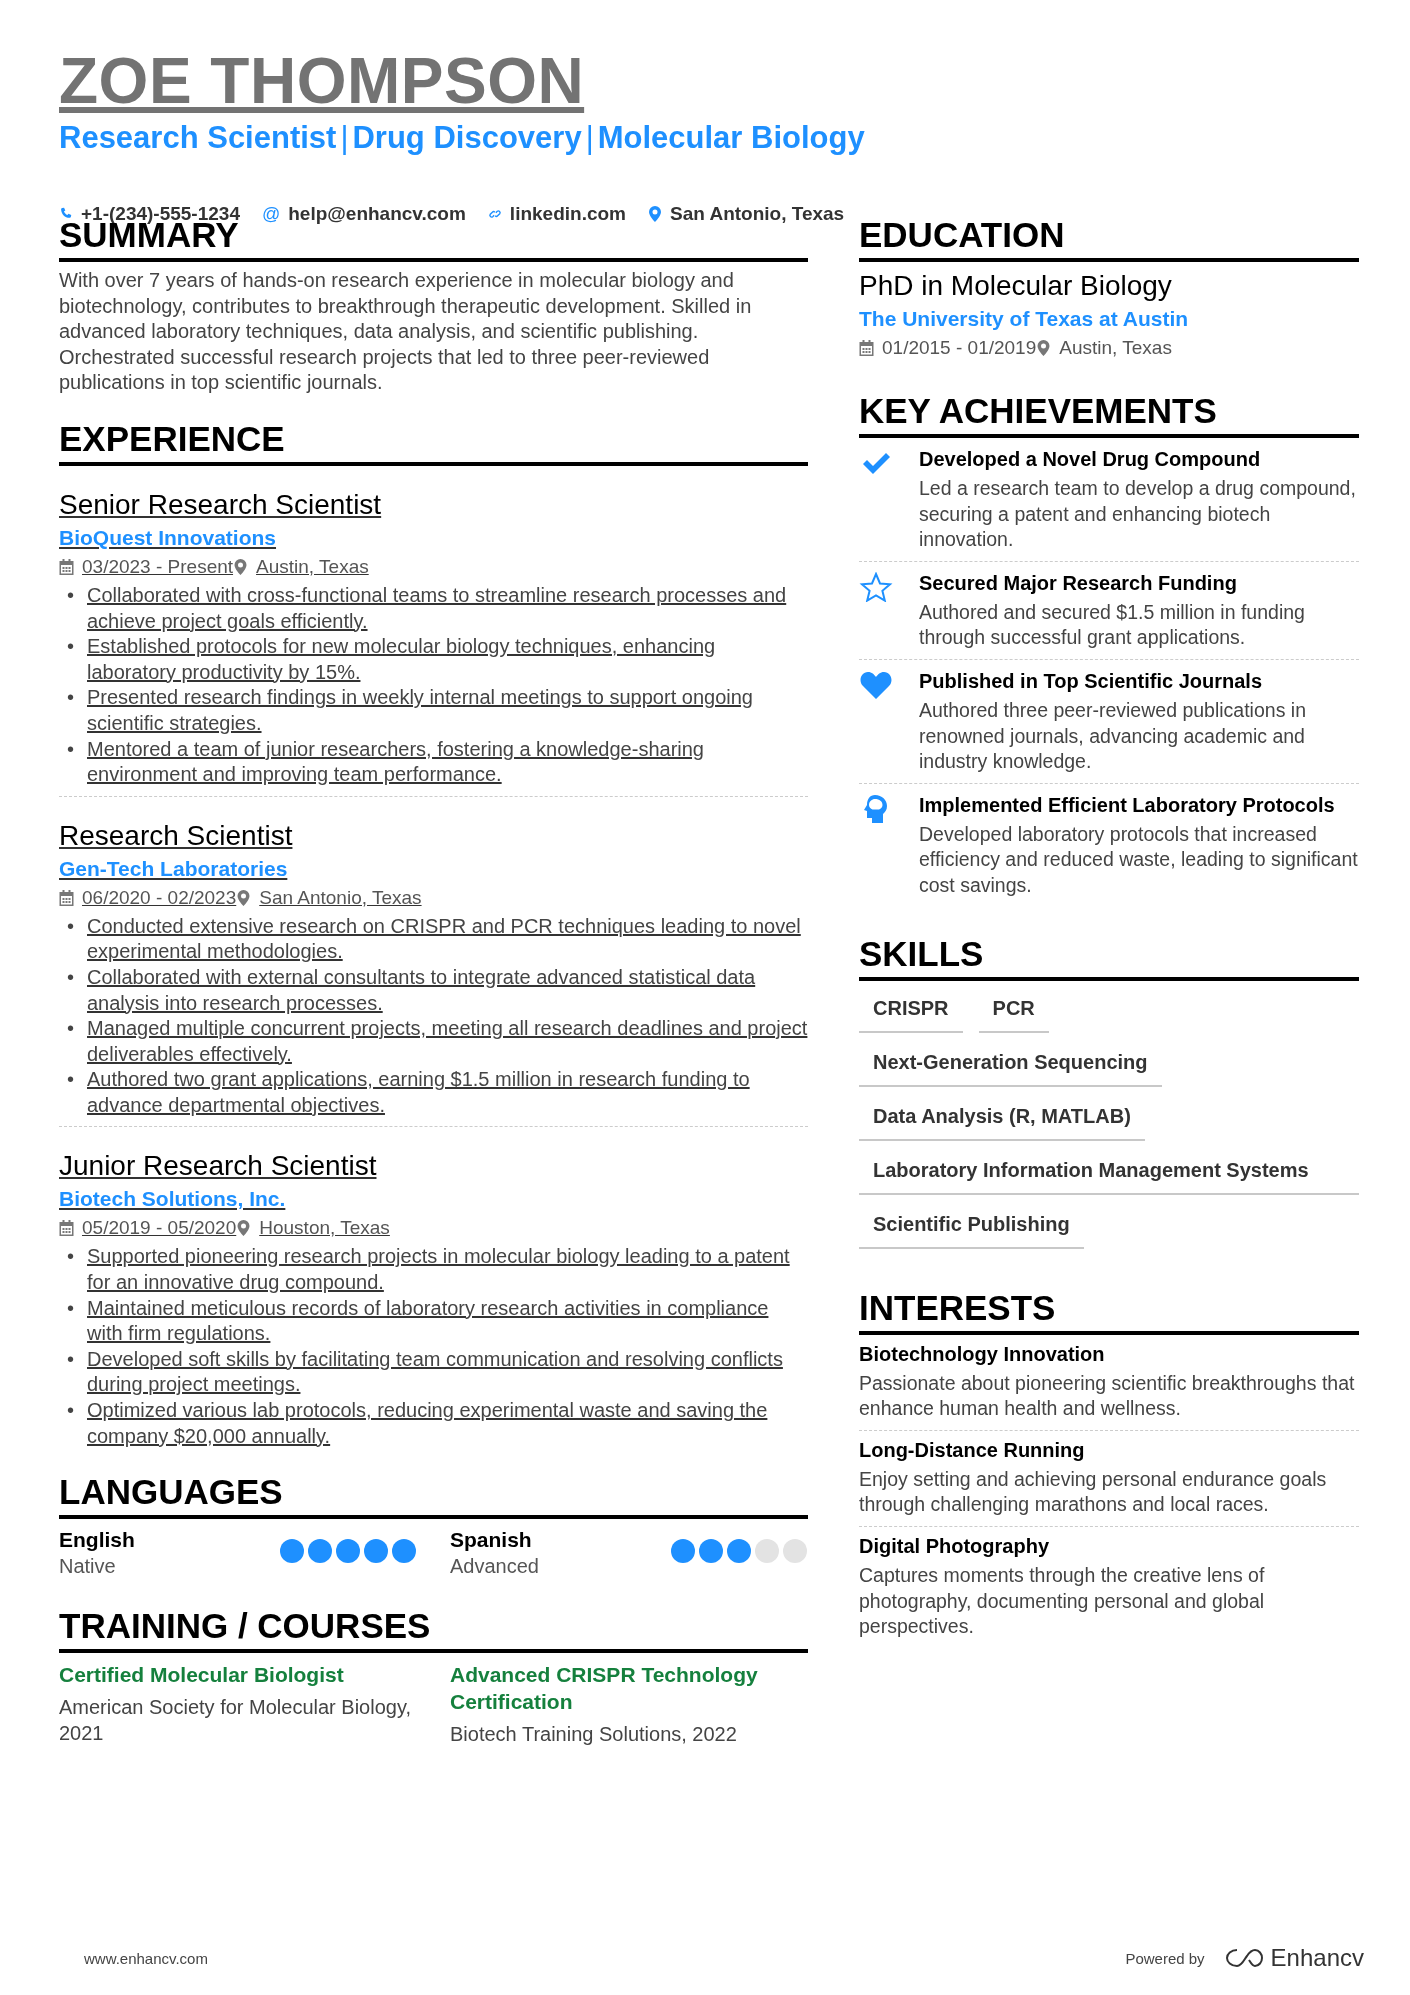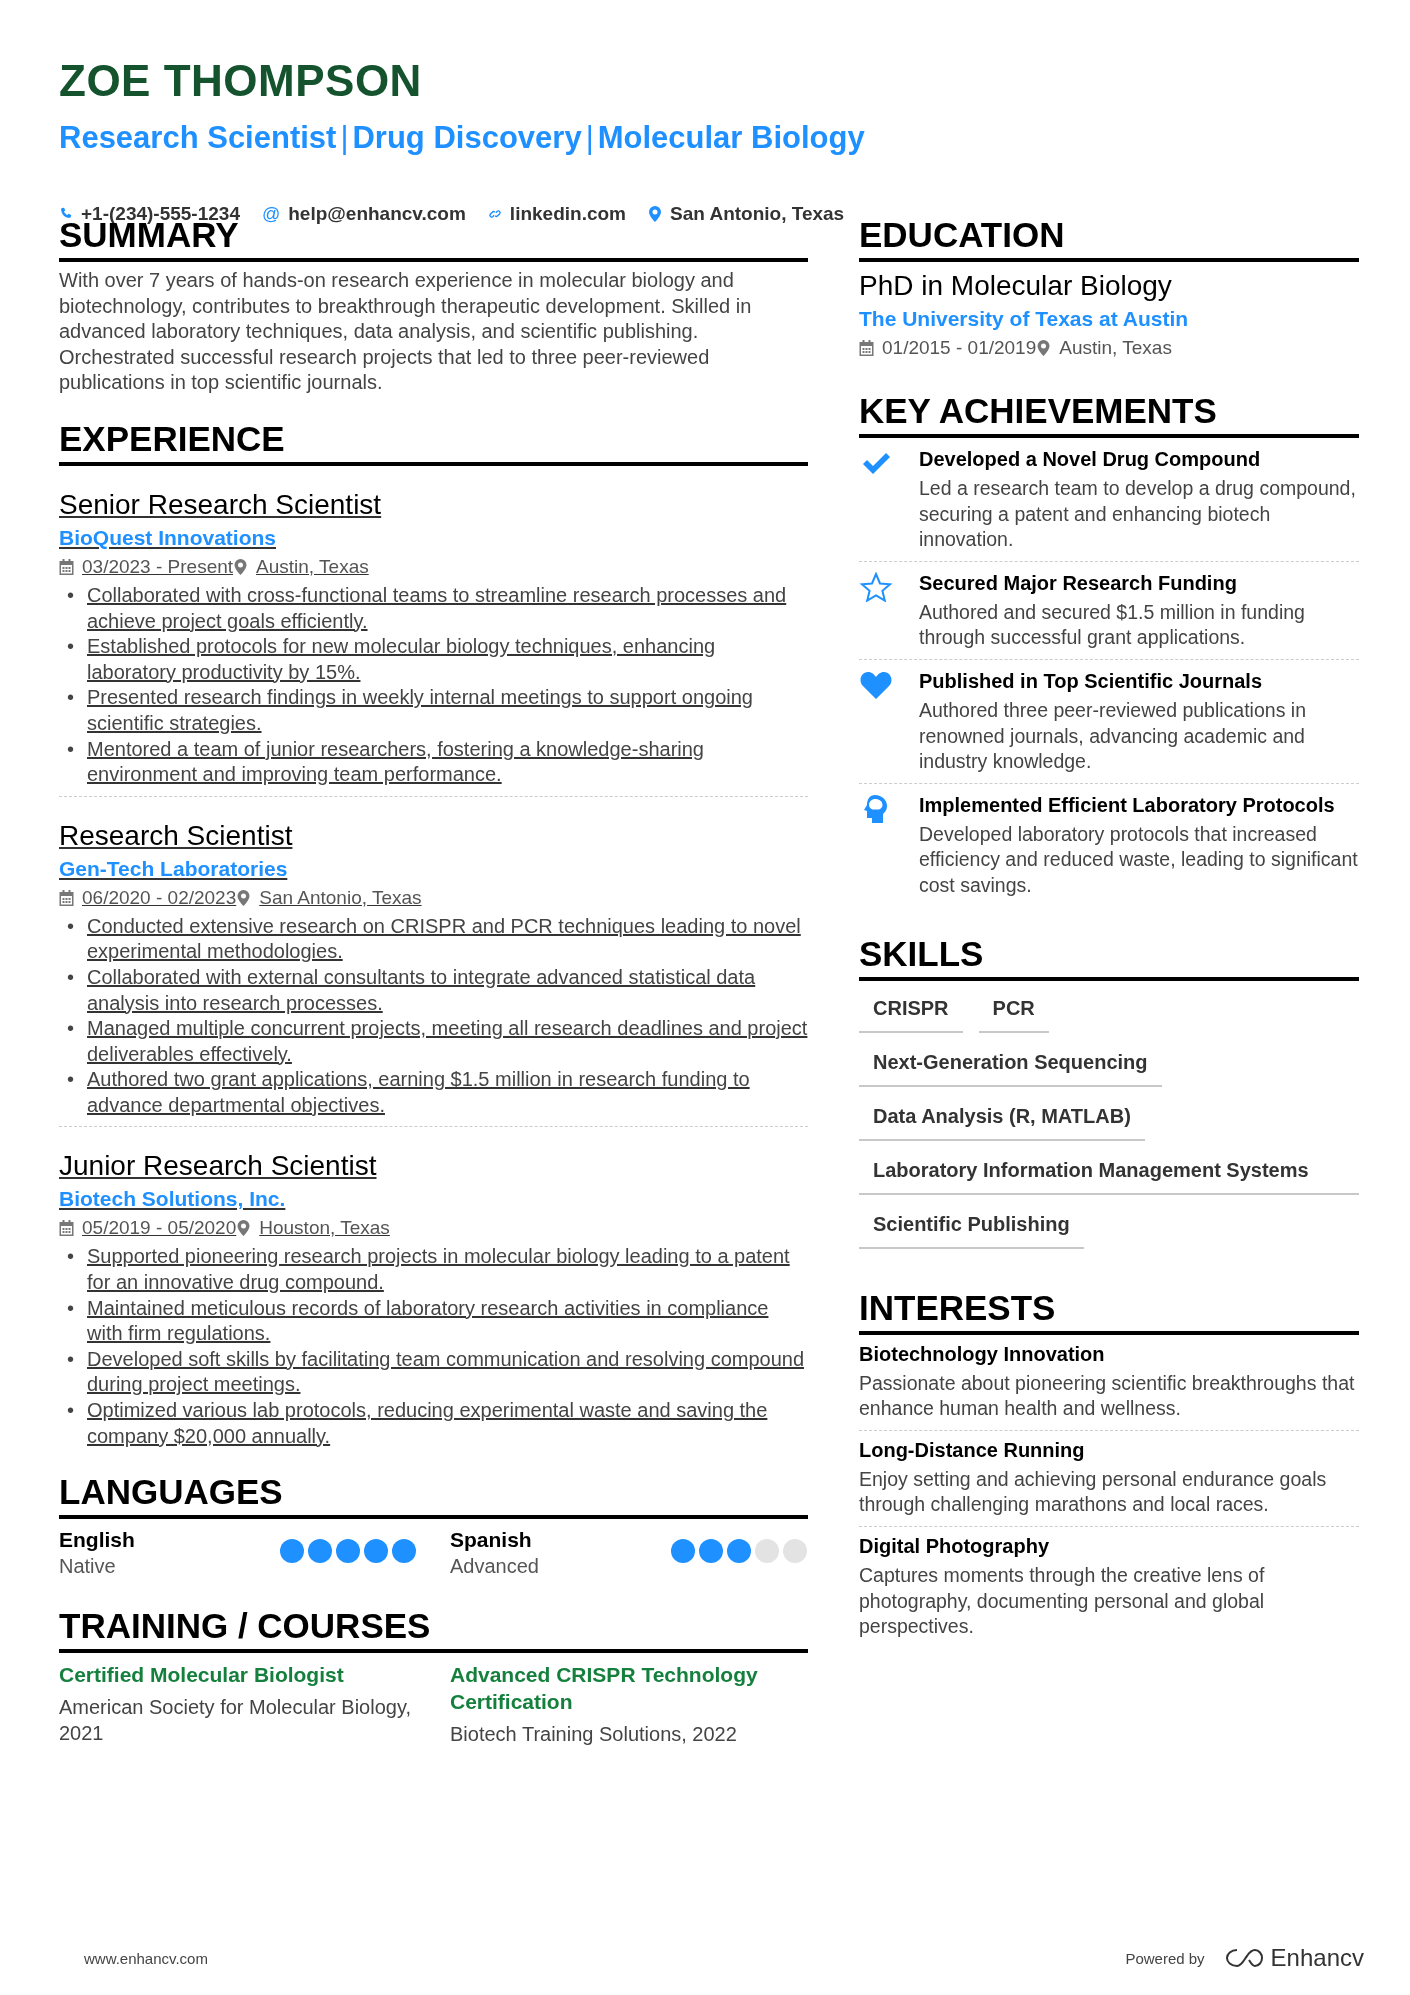--- a/index.html
+++ b/index.html
@@ -1,20 +1,20 @@
 <!DOCTYPE html>
 <html><head>
 <meta charset="utf-8">
 <style>
   * { box-sizing: border-box; margin: 0; padding: 0; }
   html, body { width: 1410px; height: 1995px; background: #ffffff; }
   body { font-family: "Liberation Sans", "DejaVu Sans", sans-serif; color: #333; position: relative; overflow: hidden; }
   .page { position: absolute; left: 0; top: 0; width: 1410px; height: 1995px; }
   .header { position: absolute; left: 59px; top: 46px; width: 1300px; }
-  .name { font-size: 44px; font-weight: 700; color: #14532d; line-height: 70px; letter-spacing: 0.5px; }
+  .name { font-size: 64px; font-weight: 700; color: #737373; line-height: 70px; letter-spacing: 0.5px; text-decoration: underline; }
   .headline { font-size: 31px; font-weight: 700; color: #1e90ff; line-height: 40px; margin-top: 2px; }
   .headline .sep { font-weight: 400; margin: 0 4px; }
   .contacts { display: flex; gap: 22px; margin-top: 12px; font-size: 19px; font-weight: 700; color: #333; align-items: center; }
   .contact { display: flex; align-items: center; gap: 8px; margin-top: 33px; }
   .contact svg { width: 14px; height: 16px; fill: #1e90ff; }
 
   .col-left { position: absolute; left: 59px; top: 214px; width: 749px; }
   .col-right { position: absolute; left: 859px; top: 214px; width: 500px; }
 
   .section { margin-bottom: 22px; }
@@ -177,21 +177,21 @@
           <span class="m">
               <svg viewBox="0 0 12 16">
                 <path d="M6 0a6 6 0 016 6c0 4-6 10-6 10S0 10 0 6a6 6 0 016-6zm0 3.5a2.5 2.5 0 100 5 2.5 2.5 0 000-5z"></path>
               </svg>
               <span>Houston, Texas</span>
             </span>
         </div>
         <ul class="bullets">
           <li>Supported pioneering research projects in molecular biology leading to a patent for an innovative drug compound.</li>
           <li>Maintained meticulous records of laboratory research activities in compliance with firm regulations.</li>
-          <li>Developed soft skills by facilitating team communication and resolving compound during project meetings.</li>
+          <li>Developed soft skills by facilitating team communication and resolving conflicts during project meetings.</li>
           <li>Optimized various lab protocols, reducing experimental waste and saving the company $20,000 annually.</li>
         </ul>
       </div>
     </div>
 
     <div class="section" style="margin-bottom:26px;">
       <div class="sec-title">LANGUAGES</div>
       <div class="langs">
         <div class="lang">
           <div>

